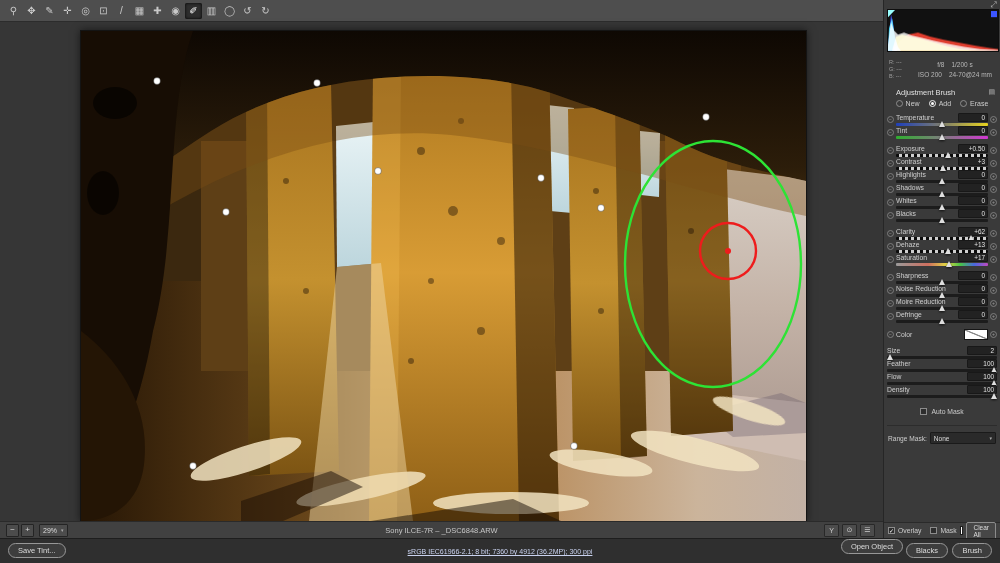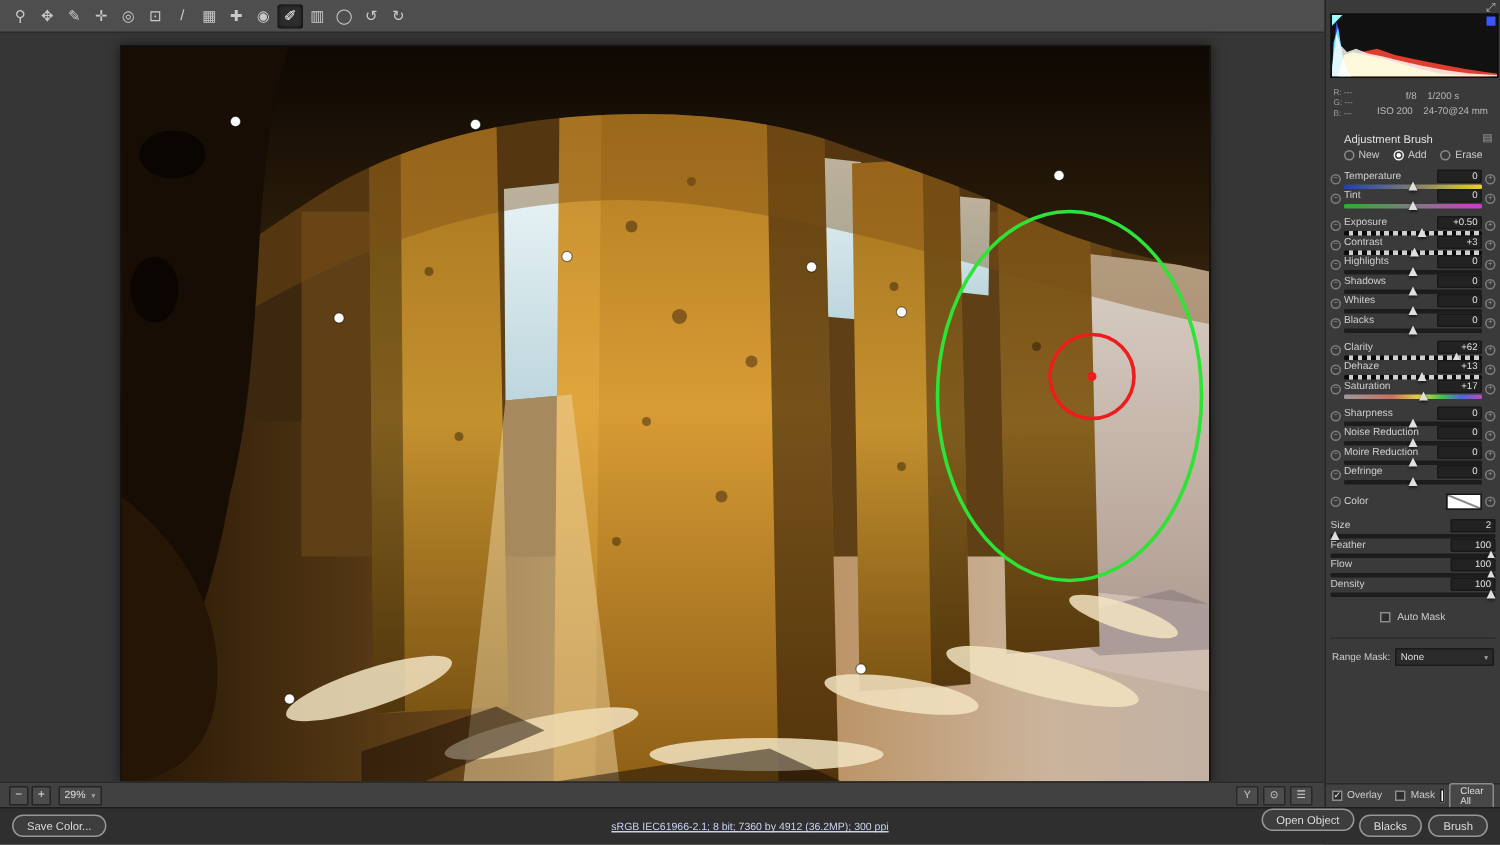--- a/index.html
+++ b/index.html
@@ -237,20 +237,21 @@
   </div>
 </div>
 
 <div class="statusbar">
   <div class="zoombtn">−</div>
   <div class="zoombtn">+</div>
   <div class="zoomsel">
     <span>29%</span>
     <span style="font-size:5px;color:#aaa">▾</span>
   </div>
+  <div class="filename">Sony ILCE-7R  –  _DSC6848.ARW</div>
   <div class="preview-toggles">
       <span class="ptog">Y</span>
       <span class="ptog">⊙</span>
       <span class="ptog">☰</span>
     </div>
 </div>
 
 <div class="panel">
   <span class="fullscreen">⤢</span>
 
@@ -574,18 +575,18 @@
     <span class="checkbox checked"></span>
     <span>Overlay</span>
     <span class="checkbox" style="margin-left:6px"></span>
     <span>Mask</span>
     <span class="maskswatch"></span>
     <span class="clearall">Clear All</span>
   </div>
 </div>
 
 <div class="bottombar">
-  <span class="pill" style="left:8px;top:4px">Save Color...</span>
+  <span class="pill" style="left:8px;top:4px">Save Tint...</span>
   <span class="workflow">sRGB IEC61966-2.1; 8 bit; 7360 by 4912 (36.2MP); 300 ppi</span>
   <span class="pill" style="right:97px;top:0">Open Object</span>
   <span class="pill" style="right:52px;top:4px">Blacks</span>
   <span class="pill" style="right:8px;top:4px">Brush</span>
 </div>
 
 </body></html>

